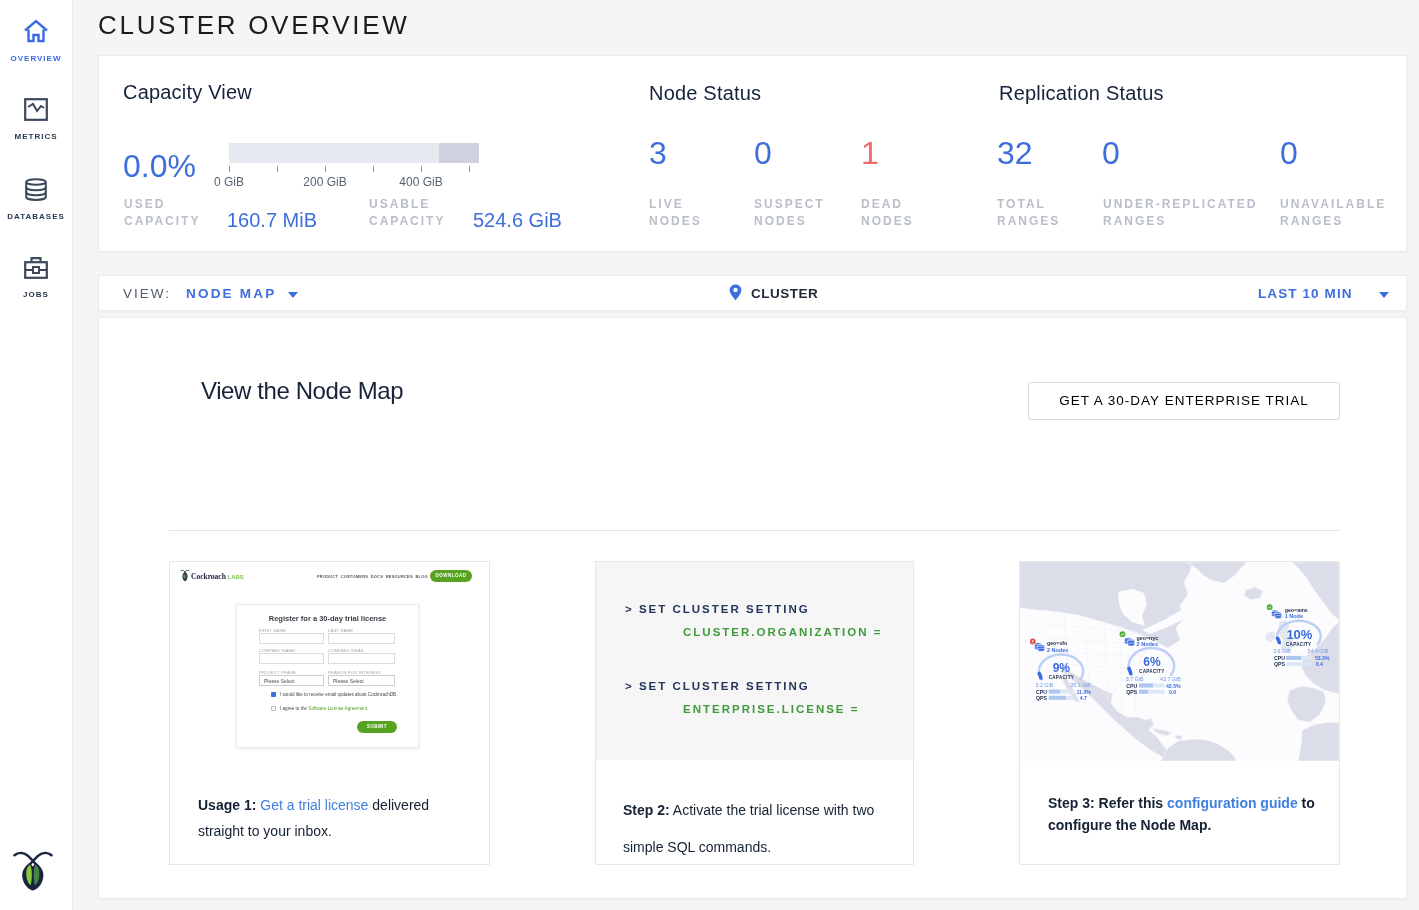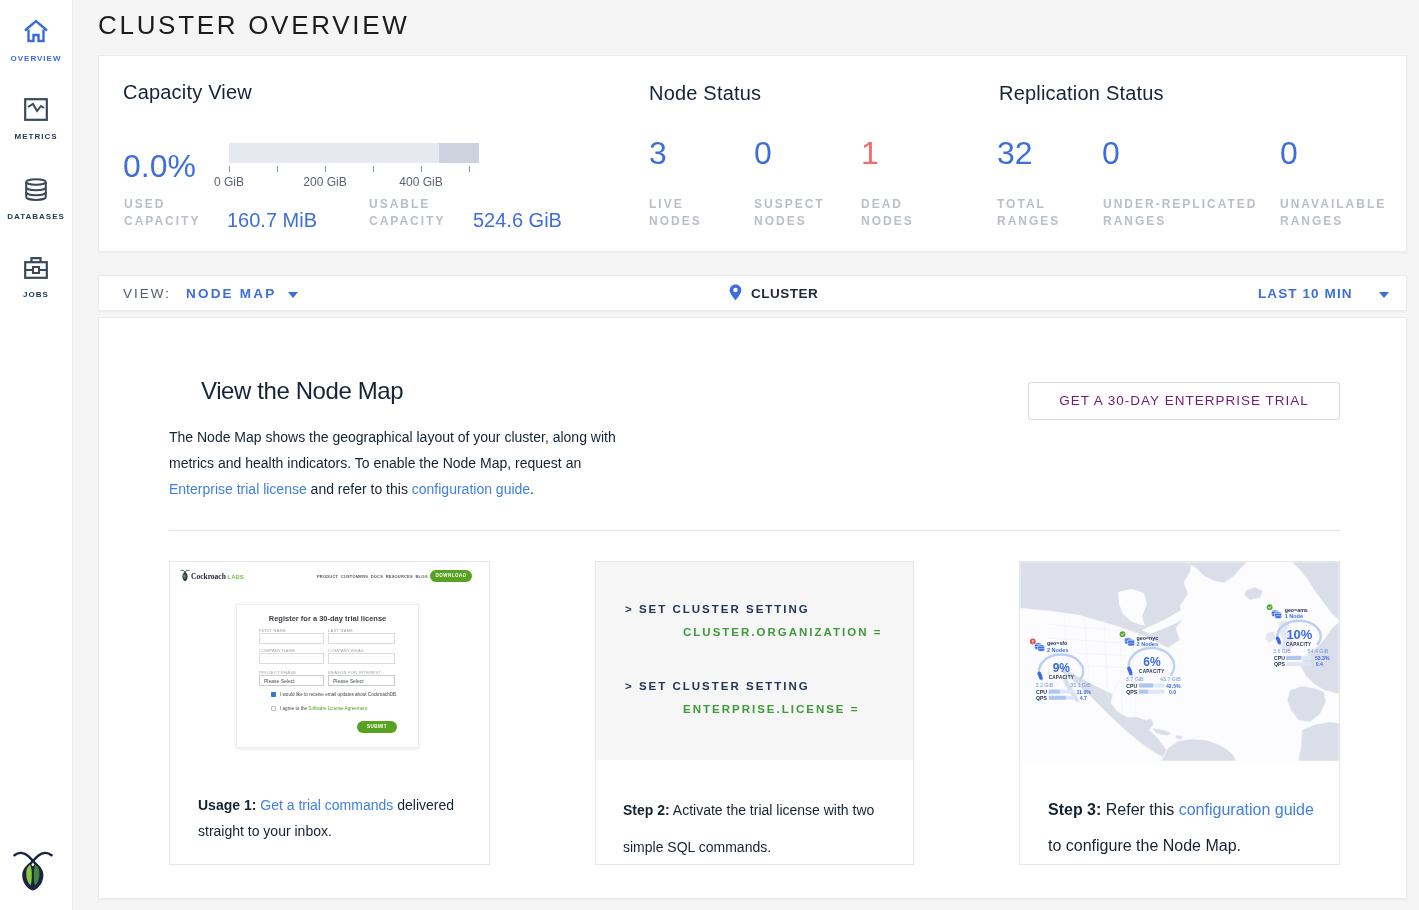--- a/index.html
+++ b/index.html
@@ -133,27 +133,22 @@
   </svg>
   <div class="abs" style="left:652px; top:10px; font-size:13.5px; letter-spacing:0.5px; color:#222a38; font-weight:bold;">CLUSTER</div>
   <div class="abs" style="left:1159px; top:10px; font-size:13.5px; letter-spacing:1.1px; color:#3d6edb; font-weight:bold;">LAST 10 MIN</div>
   <svg class="abs" style="left:1279px; top:15px;" width="12" height="8">
       <path d="M1 1 L6 7 L11 1 Z" fill="#3d6edb"></path>
     </svg>
 </div>
 
 <div id="mainpanel" class="card">
   <div class="abs" style="left:70px; top:59px; font-size:24px; color:#16233b; font-weight:normal; letter-spacing:-0.4px;margin-left:32px;">View the Node Map</div>
-  <div class="abs" style="left:70px; top:106px; font-size:14px; color:#152233; line-height:26px; width:460px;">
-    The Node Map shows the geographical layout of your cluster, along with
-    metrics and health indicators. To enable the Node Map, request an
-    <a class="link" href="#">Enterprise trial license</a> and refer to this <a class="link" href="#">configuration guide</a>.
-  </div>
   <div class="abs" style="left:929px; top:64px; width:312px; height:38px; border:1px solid #d8dade; border-radius:3px;
-       text-align:center; line-height:36px; font-size:13.5px; letter-spacing:1px; color:#701a75; background:#fff;">GET A 30-DAY ENTERPRISE TRIAL</div>
+       text-align:center; line-height:36px; font-size:13.5px; letter-spacing:1px; color:#000000; background:#fff;">GET A 30-DAY ENTERPRISE TRIAL</div>
   <div class="abs" style="left:70px; top:212px; width:1171px; height:1px; background:#e4e4e6;"></div>
 
   <div class="abs" style="left:70px; top:243px; width:321px; height:304px; border:1px solid #e7e7e9; background:#fff;">
     <svg class="abs" style="left:10px; top:7px;" width="10" height="13" viewBox="0 0 10 13">
       <path d="M0.5 1.8 C2 0.9, 3.5 1.2, 5 2.8 C6.5 1.2, 8 0.9, 9.5 1.8" fill="none" stroke="#20253c" stroke-width="0.8"></path>
       <path d="M5 2.8 C3.3 4, 2.4 5.5, 2.4 7.2 C2.4 9.6, 3.6 11.6, 5 12.2 C6.4 11.6, 7.6 9.6, 7.6 7.2 C7.6 5.5, 6.7 4, 5 2.8 Z" fill="#20253c"></path>
       <path d="M3.4 6.3 C3.4 5.6, 3.8 5, 4.3 4.7 C4.7 5.5, 4.8 6.6, 4.75 7.9 C4.7 8.9, 4.5 9.6, 4.4 10 C3.8 9.3, 3.4 8.1, 3.4 6.9 Z" fill="#84c341"></path>
       <path d="M6.6 6.3 C6.6 5.6, 6.2 5, 5.7 4.7 C5.3 5.5, 5.2 6.6, 5.25 7.9 C5.3 8.9, 5.5 9.6, 5.6 10 C6.2 9.3, 6.6 8.1, 6.6 6.9 Z" fill="#3e8e47"></path>
     </svg>
     <div class="abs" style="left:21px; top:10px; font-size:7.5px; font-weight:bold; color:#20253c; font-family:'Liberation Serif',serif;">Cockroach<span style="color:#7ebf49; font-family:'Liberation Sans',sans-serif; font-size:6px; font-weight:bold;"> LABS</span></div>
@@ -172,21 +167,21 @@
       <div class="abs" style="left:22px; top:65px; font-size:4px; color:#9aa0a8; letter-spacing:0.3px;">PROJECT PHASE</div>
       <div class="abs" style="left:91px; top:65px; font-size:4px; color:#9aa0a8; letter-spacing:0.3px;">REASON FOR INTEREST</div>
       <div class="abs" style="left:22px; top:70px; width:65px; height:11px; border:1px solid #c9ccd2; background:#fff; font-size:5px; color:#4a4e55; line-height:10px; padding-left:4px;">Please Select</div>
       <div class="abs" style="left:91px; top:70px; width:67px; height:11px; border:1px solid #c9ccd2; background:#fff; font-size:5px; color:#4a4e55; line-height:10px; padding-left:4px;">Please Select</div>
       <div class="abs" style="left:34px; top:87px; width:5px; height:5px; background:#3e6ede; border-radius:1px;"></div>
       <div class="abs" style="left:43px; top:87px; font-size:4.6px; color:#43474e;">I would like to receive email updates about CockroachDB.</div>
       <div class="abs" style="left:34px; top:101px; width:5px; height:5px; border:0.8px solid #b9bcc2; border-radius:1px;"></div>
       <div class="abs" style="left:43px; top:101px; font-size:4.6px; color:#43474e;">I agree to the <span style="color:#57a321;">Software License Agreement</span>.</div>
       <div class="abs" style="left:120px; top:116px; width:40px; height:12px; background:#57a321; border-radius:6px; color:#fff; font-size:4.5px; letter-spacing:0.5px; text-align:center; line-height:12px; font-weight:bold;">SUBMIT</div>
     </div>
-    <div class="abs" style="left:28px; top:230px; width:272px; font-size:14px; line-height:26px; color:#152233;"><b>Usage 1:</b> <a class="link" href="#">Get a trial commands</a> delivered straight to your inbox.</div>
+    <div class="abs" style="left:28px; top:230px; width:272px; font-size:14px; line-height:26px; color:#152233;"><b>Usage 1:</b> <a class="link" href="#">Get a trial license</a> delivered straight to your inbox.</div>
   </div>
 
   <div class="abs" style="left:496px; top:243px; width:319px; height:304px; border:1px solid #e7e7e9; background:#fff;">
     <div class="abs" style="left:0px; top:0px; width:317px; height:198px; background:#f6f6f6;"></div>
     <div class="abs" style="left:29px; top:41px; font-size:11.5px; letter-spacing:2px; font-weight:bold; color:#23355b;">&gt; SET CLUSTER SETTING</div>
     <div class="abs" style="left:87px; top:64px; font-size:11.5px; letter-spacing:2px; font-weight:bold; color:#3f9a3a;">CLUSTER.ORGANIZATION =</div>
     <div class="abs" style="left:29px; top:118px; font-size:11.5px; letter-spacing:2px; font-weight:bold; color:#23355b;">&gt; SET CLUSTER SETTING</div>
     <div class="abs" style="left:87px; top:141px; font-size:11.5px; letter-spacing:2px; font-weight:bold; color:#3f9a3a;">ENTERPRISE.LICENSE =</div>
     <div class="abs" style="left:27px; top:230px; width:265px; font-size:14px; line-height:37px; color:#152233;"><b>Step 2:</b> Activate the trial license with two simple SQL commands.</div>
   </div>
@@ -315,15 +310,15 @@
         <text x="308.2" y="90.8" font-size="5.3" fill="#7396e5" text-anchor="end">54.4 GiB</text>
         <text x="254" y="98" font-size="5.2" font-weight="bold" fill="#1c2b49">CPU</text>
         <rect x="266.1" y="93.9" width="25.2" height="4" fill="#dde7f8"></rect>
         <rect x="266.1" y="93.9" width="15" height="4" fill="#aec5ef"></rect>
         <text x="309.6" y="98" font-size="5.2" font-weight="bold" fill="#3b6be0" text-anchor="end">53.3%</text>
         <text x="254" y="104.2" font-size="5.2" font-weight="bold" fill="#1c2b49">QPS</text>
         <rect x="266.1" y="100.1" width="25.2" height="4" fill="#dde7f8"></rect>
         <text x="303" y="104.2" font-size="5.2" font-weight="bold" fill="#3b6be0" text-anchor="end">0.4</text>
       </g>
     </svg>
-    <div class="abs" style="left:28px; top:230px; width:272px; font-size:16px; line-height:36px; color:#152233;"><b>Step 3:</b> Refer this <a class="link" href="#">configuration guide</a> to configure the Node Map.</div>
+    <div class="abs" style="left:28px; top:230px; width:272px; font-size:14px; line-height:22px; color:#152233;font-weight:bold;"><b>Step 3:</b> Refer this <a class="link" href="#">configuration guide</a> to configure the Node Map.</div>
   </div>
 </div>
 
 </body></html>

